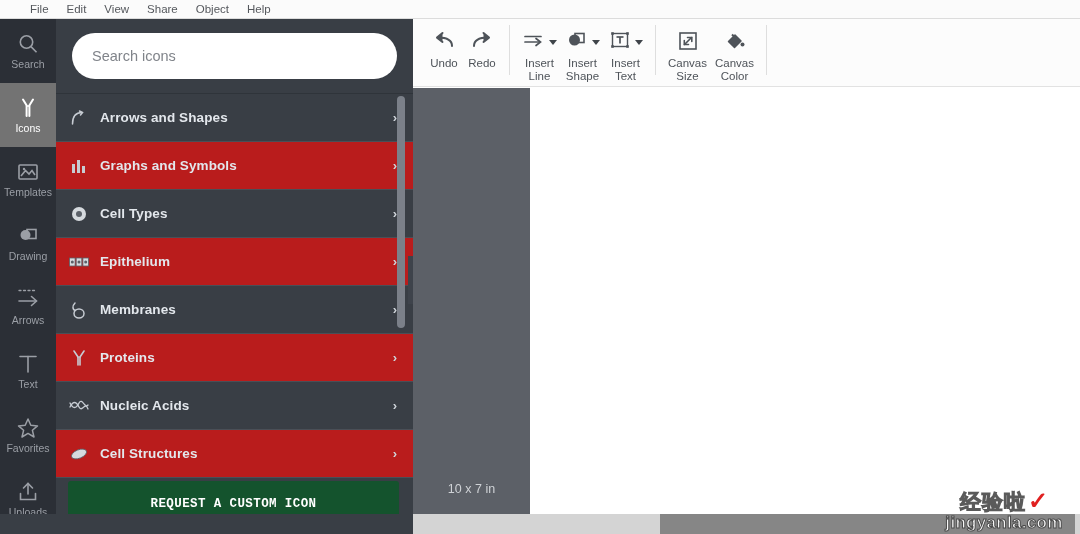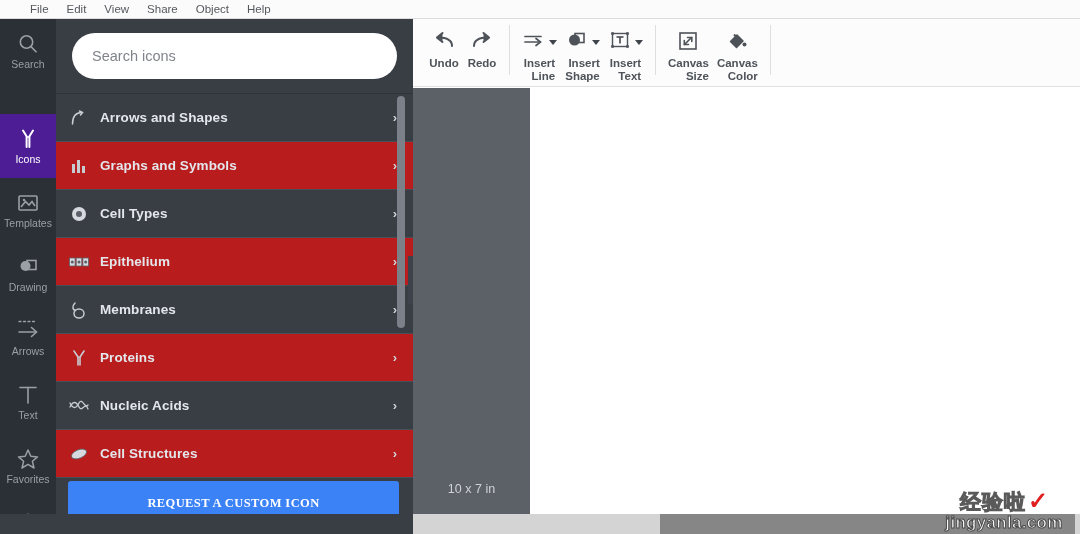--- a/index.html
+++ b/index.html
@@ -29,21 +29,21 @@
   .rail {
     position: absolute; left: 0; top: 19px; width: 56px; height: 511px;
     background: #2b2f36;
   }
   .rail-item {
     width: 56px; height: 64px;
     display: flex; flex-direction: column;
     align-items: center; justify-content: center;
     color: #9b9fa6; cursor: pointer; gap: 3px;
   }
-  .rail-item.active { background: #4c1d95; color: #ffffff; margin-top: 31px; }
+  .rail-item.active { background: #737373; color: #ffffff; }
   .rail-item .rail-label { font-size: 10.5px; line-height: 11px; }
   .rail-icon { width: 24px; height: 24px; display:block; }
   .rail-icon svg { width: 24px; height: 24px; display:block; }
 
   
   .panel {
     position: absolute; left: 56px; top: 19px;
     width: 357px; height: 515px;
     background: #393e45;
   }
@@ -96,24 +96,24 @@
     position: absolute; right: 8px; top: 2px; width: 8px; height: 232px;
     background: #7b8089; border-radius: 4px; cursor: pointer;
   }
 
   .panel-bottom {
     height: 46px; background: #393e45;
   }
   .custom-btn {
     position: absolute; left: 12px; bottom: 8px;
     width: 331px; height: 45px;
-    background: #3b82f6; color: #ffffff;
+    background: #14532d; color: #ffffff;
     border: none; border-radius: 3px; cursor: pointer;
     font-size: 12.5px; font-weight: bold; letter-spacing: .4px;
-    font-family: Liberation Serif, serif;
+    font-family: Liberation Mono, monospace;
   }
 
   
   .collapse-handle {
     position: absolute; left: 408px; top: 256px;
     width: 24px; height: 48px;
     background: #3e434b;
     border-radius: 0 7px 7px 0;
     cursor: pointer;
     display: flex; align-items: center; justify-content: center;
@@ -138,22 +138,22 @@
     min-width: 38px;
     display: flex; flex-direction: column;
     align-items: center; gap: 2px;
     padding: 2px 4px 0 4px;
     color: #4e5359; cursor: pointer;
   }
   .tb-icon-row { display: flex; align-items: center; gap: 3px; height: 28px; }
   .tb-icon { width: 24px; height: 24px; display:block; }
   .tb-icon svg { display:block; }
   .tb-label {
-    font-size: 11.5px; line-height: 13px; text-align: right;
-    color: #4e5359; white-space: pre-line; font-weight: bold;
+    font-size: 11.5px; line-height: 13px; text-align: center;
+    color: #4e5359; white-space: pre-line;
   }
   .tb-caret {
     width: 0; height: 0;
     border-left: 4.5px solid transparent;
     border-right: 4.5px solid transparent;
     border-top: 5.5px solid #3f444a;
     margin-top: 2px; cursor: pointer;
   }
   .tb-sep {
     width: 1px; height: 50px; background: #dedede;

